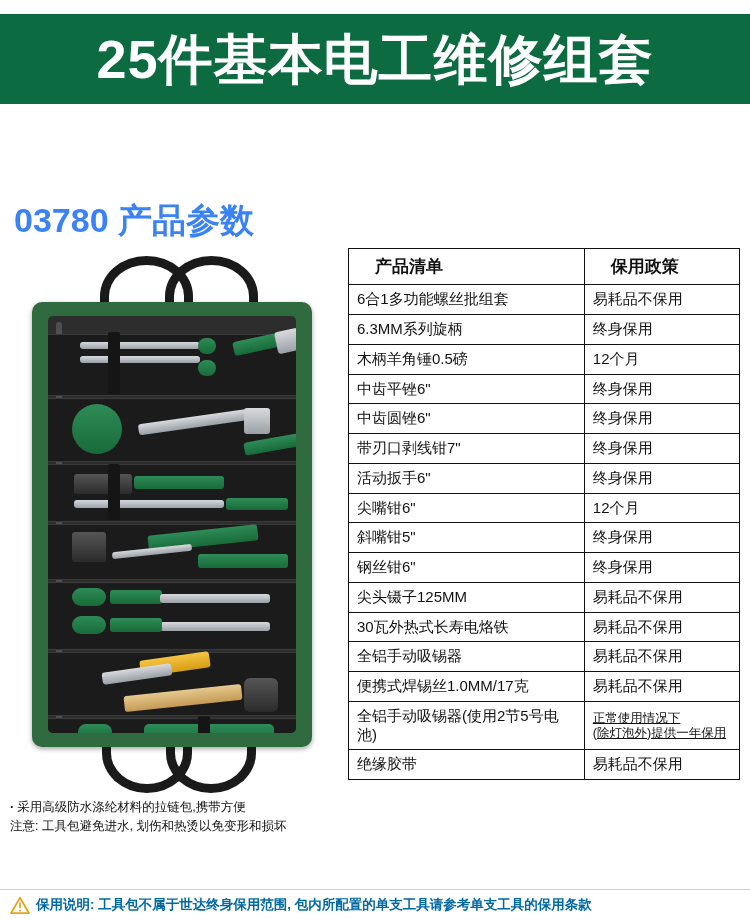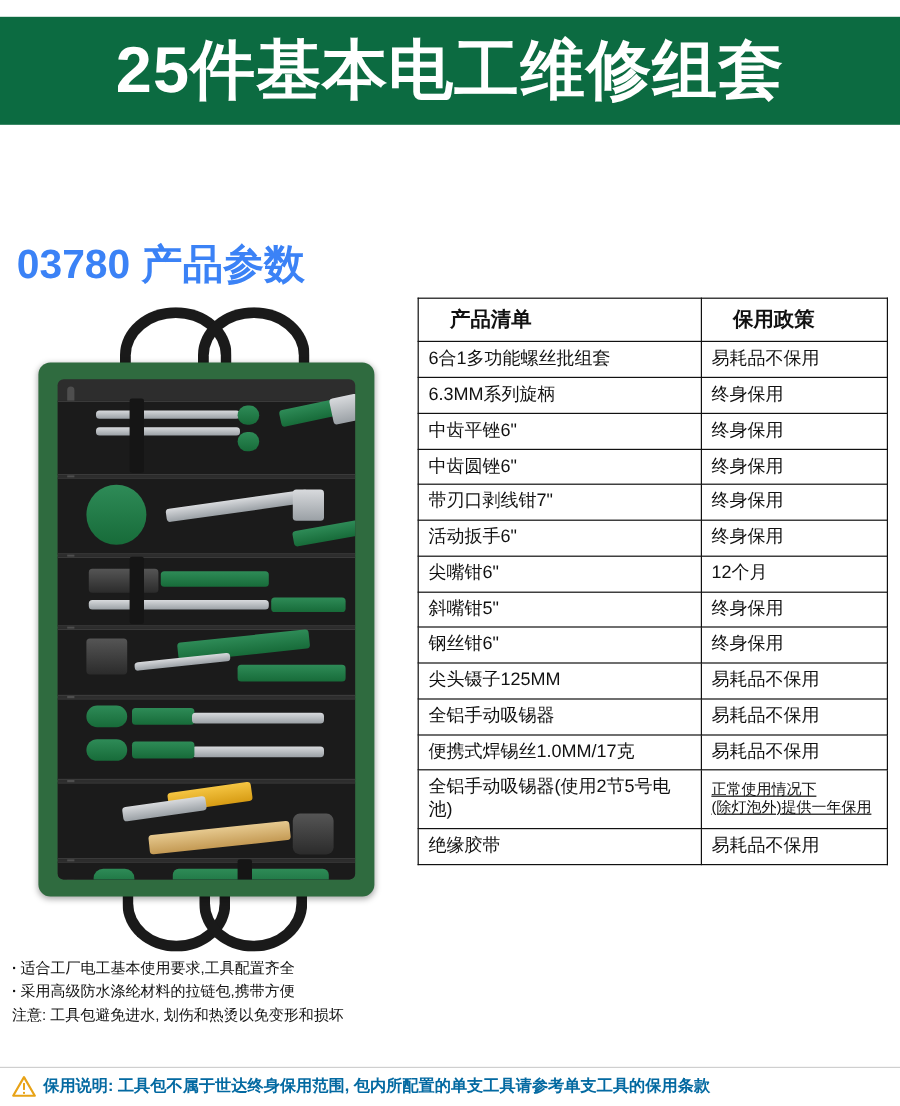--- a/index.html
+++ b/index.html
@@ -287,20 +287,24 @@
   <tbody>
     <tr>
       <td class="col-item">6合1多功能螺丝批组套</td>
       <td class="col-policy">易耗品不保用</td>
     </tr>
     <tr>
       <td class="col-item">6.3MM系列旋柄</td>
       <td class="col-policy">终身保用</td>
     </tr>
     <tr>
+      <td class="col-item">木柄羊角锤0.5磅</td>
+      <td class="col-policy">12个月</td>
+    </tr>
+    <tr>
       <td class="col-item">中齿平锉6"</td>
       <td class="col-policy">终身保用</td>
     </tr>
     <tr>
       <td class="col-item">中齿圆锉6"</td>
       <td class="col-policy">终身保用</td>
     </tr>
     <tr>
       <td class="col-item">带刃口剥线钳7"</td>
       <td class="col-policy">终身保用</td>
@@ -316,20 +320,24 @@
     <tr>
       <td class="col-item">斜嘴钳5"</td>
       <td class="col-policy">终身保用</td>
     </tr>
     <tr>
       <td class="col-item">钢丝钳6"</td>
       <td class="col-policy">终身保用</td>
     </tr>
     <tr>
       <td class="col-item">尖头镊子125MM</td>
+      <td class="col-policy">易耗品不保用</td>
+    </tr>
+    <tr>
+      <td class="col-item">30瓦外热式长寿电烙铁</td>
       <td class="col-policy">易耗品不保用</td>
     </tr>
     <tr>
       <td class="col-item">全铝手动吸锡器</td>
       <td class="col-policy">易耗品不保用</td>
     </tr>
     <tr>
       <td class="col-item">便携式焊锡丝1.0MM/17克</td>
       <td class="col-policy">易耗品不保用</td>
     </tr>
@@ -339,21 +347,20 @@
 (除灯泡外)提供一年保用</td>
     </tr>
     <tr>
       <td class="col-item">绝缘胶带</td>
       <td class="col-policy">易耗品不保用</td>
     </tr>
   </tbody>
 </table>
 
 <div class="notes">
-  <div class="bullet">适合工厂电工基本使用要求,工具配置齐全</div>
   <div class="bullet">采用高级防水涤纶材料的拉链包,携带方便</div>
   <div>注意: 工具包避免进水, 划伤和热烫以免变形和损坏</div>
 </div>
 
 <div class="footer-sep"></div>
 <div class="footer">
   <svg class="warn-icon" viewBox="0 0 24 22">
     <polygon points="12,2 23,21 1,21" fill="none" stroke="#e8a317" stroke-width="2.2" stroke-linejoin="round"></polygon>
     <rect x="11" y="8" width="2" height="7" fill="#e8a317"></rect>
     <rect x="11" y="17" width="2" height="2" fill="#e8a317"></rect>

